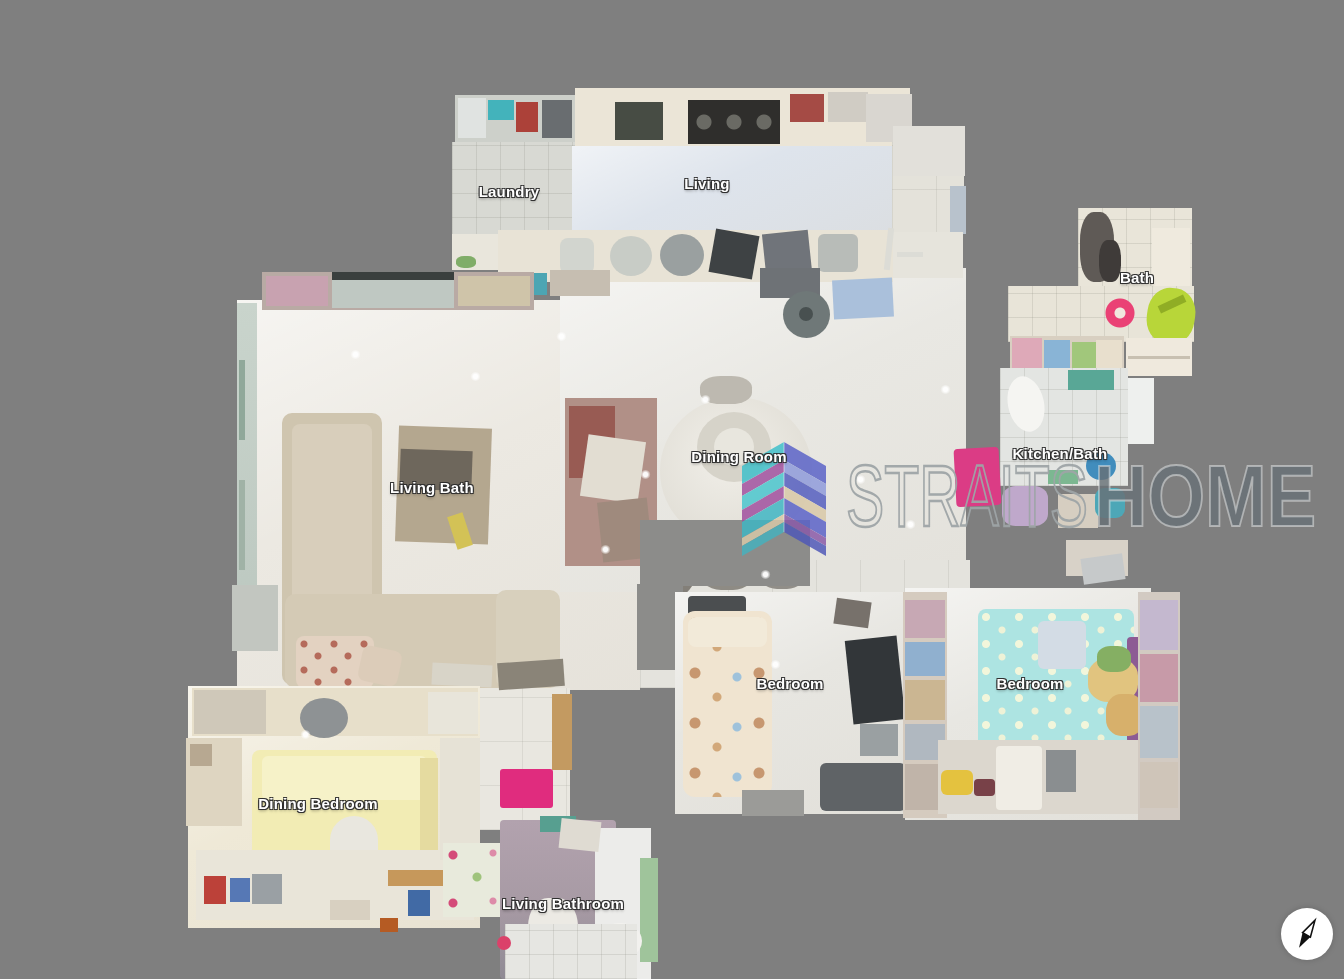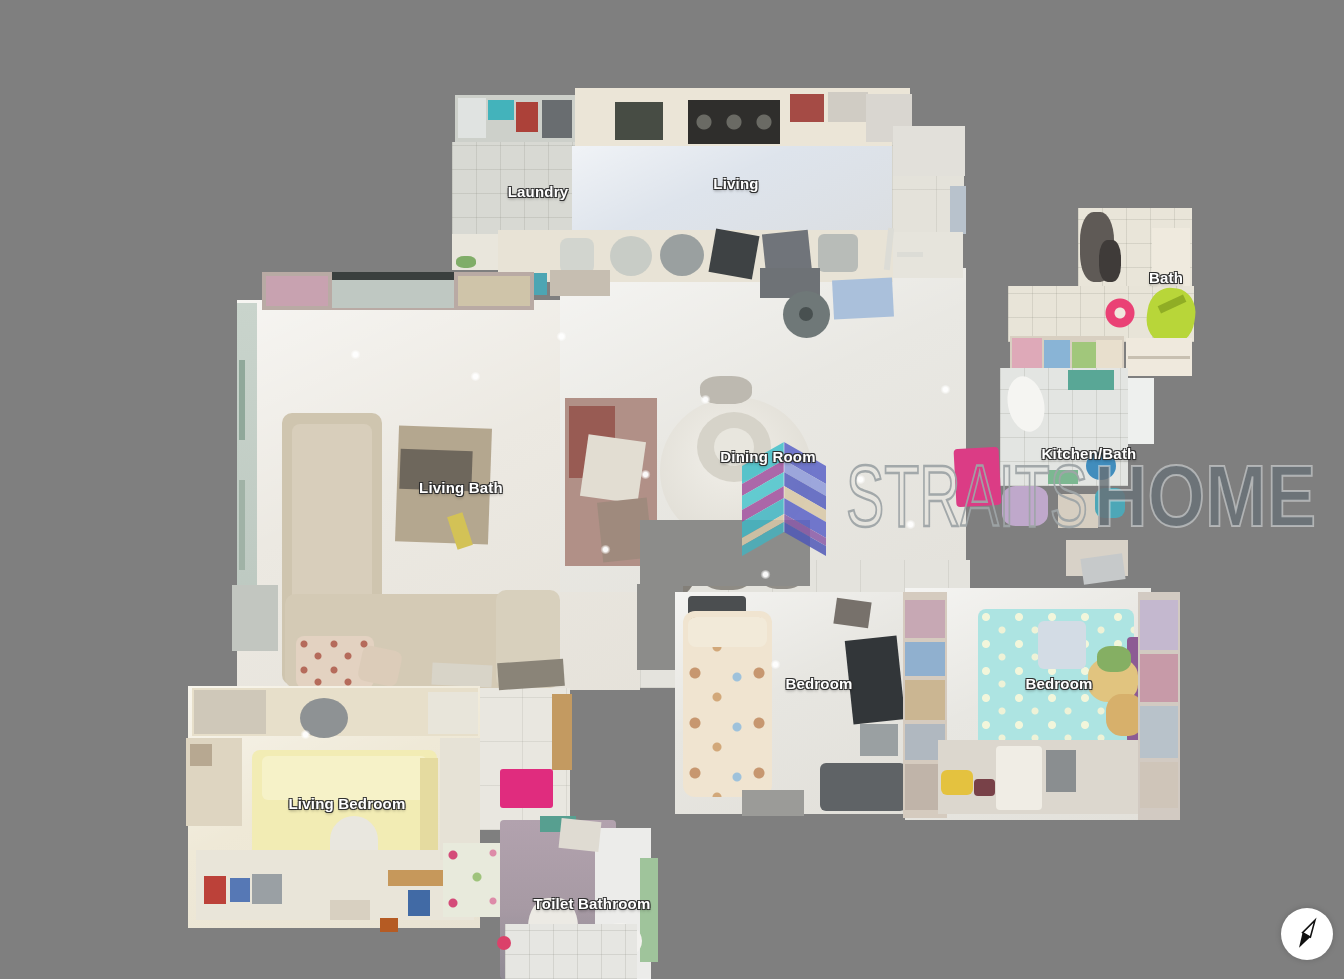--- a/index.html
+++ b/index.html
@@ -16,21 +16,21 @@
         repeating-linear-gradient(0deg,rgba(125,125,115,.18) 0 1px,transparent 1px 24px),
         repeating-linear-gradient(90deg,rgba(125,125,115,.18) 0 1px,transparent 1px 24px);}
   .gloss{background-image:linear-gradient(155deg,rgba(255,255,255,.55) 0%,rgba(255,255,255,0) 45%,rgba(210,205,195,.25) 100%);}
   .glint{position:absolute;width:11px;height:9px;border-radius:50%;
          background:radial-gradient(circle,rgba(255,255,255,.95) 0 30%,rgba(255,255,255,0) 72%);}
   
   .lbl{position:absolute;transform:translate(-50%,-50%);z-index:30;white-space:nowrap;
        font-weight:700;font-size:15px;color:#fff;letter-spacing:.2px;
        text-shadow:-1px -1px 0 rgba(45,45,45,.95),1px -1px 0 rgba(45,45,45,.95),
                    -1px 1px 0 rgba(45,45,45,.95),1px 1px 0 rgba(45,45,45,.95),
-                   0 2px 3px rgba(0,0,0,.35);margin-left:29px;}
+                   0 2px 3px rgba(0,0,0,.35);}
   
   #wm-logo{position:absolute;left:742px;top:442px;z-index:20;opacity:.84;}
   #wm-text{position:absolute;left:846px;top:450px;z-index:20;}
   .t-straits{font-family:"Liberation Sans",sans-serif;font-weight:400;font-size:88px;
              fill:none;stroke:rgba(158,164,167,.95);stroke-width:2.5px;}
   .t-home{font-family:"Liberation Sans",sans-serif;font-weight:700;font-size:88px;
           fill:rgba(104,112,118,.82);stroke:rgba(235,238,238,.5);stroke-width:2px;}
   
   #compass{position:absolute;left:1281px;top:908px;width:52px;height:52px;border:none;
            border-radius:50%;background:#fff;z-index:40;padding:0;cursor:pointer;
@@ -255,22 +255,22 @@
   </svg>
 
   <span class="lbl" style="left:509px;top:191px">Laundry</span>
   <span class="lbl" style="left:707px;top:183px">Living</span>
   <span class="lbl" style="left:1137px;top:277px">Bath</span>
   <span class="lbl" style="left:739px;top:456px">Dining Room</span>
   <span class="lbl" style="left:432px;top:487px">Living Bath</span>
   <span class="lbl" style="left:1060px;top:453px">Kitchen/Bath</span>
   <span class="lbl" style="left:790px;top:683px">Bedroom</span>
   <span class="lbl" style="left:1030px;top:683px">Bedroom</span>
-  <span class="lbl" style="left:318px;top:803px">Living Bedroom</span>
-  <span class="lbl" style="left:563px;top:903px">Toilet Bathroom</span>
+  <span class="lbl" style="left:318px;top:803px">Dining Bedroom</span>
+  <span class="lbl" style="left:563px;top:903px">Living Bathroom</span>
 
   <button id="compass" aria-label="compass">
     <svg width="52" height="52" viewBox="0 0 52 52">
       <g transform="translate(26,26) rotate(30)">
         <polygon points="0,-16 4.5,1 -4.5,1" fill="#ffffff" stroke="#111111" stroke-width="1.6"></polygon>
         <polygon points="4.5,1 -4.5,1 0,16" fill="#111111"></polygon>
       </g>
     </svg>
   </button>
 </div>

